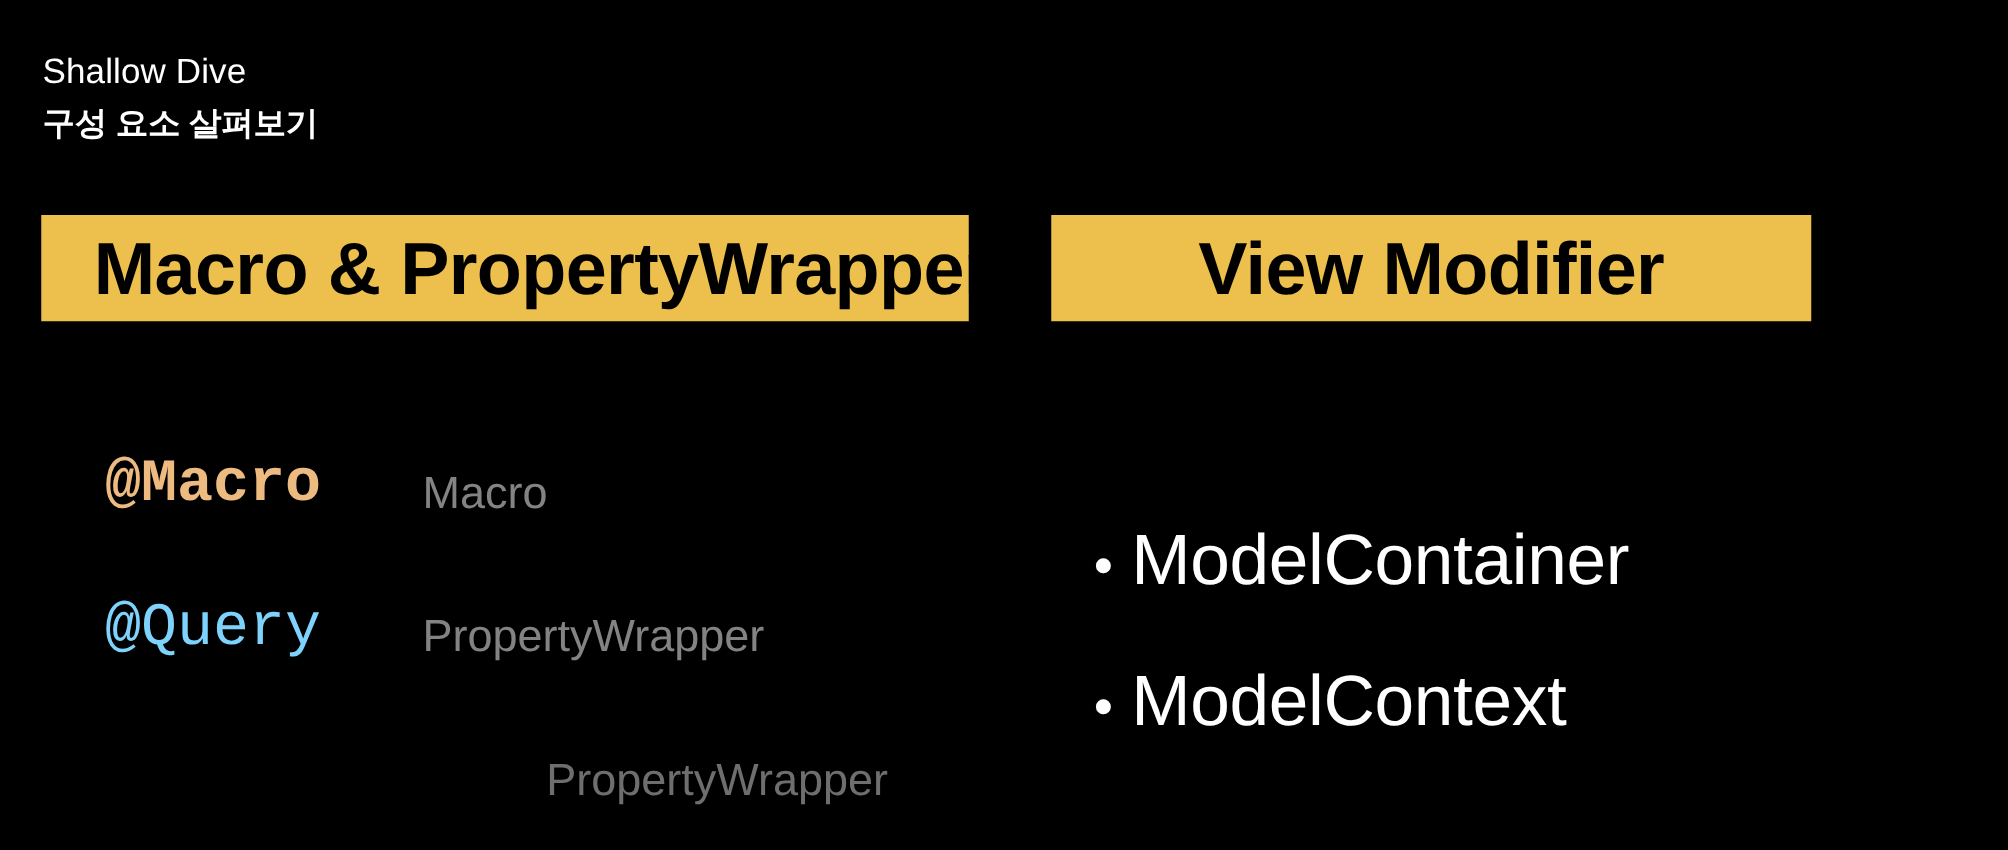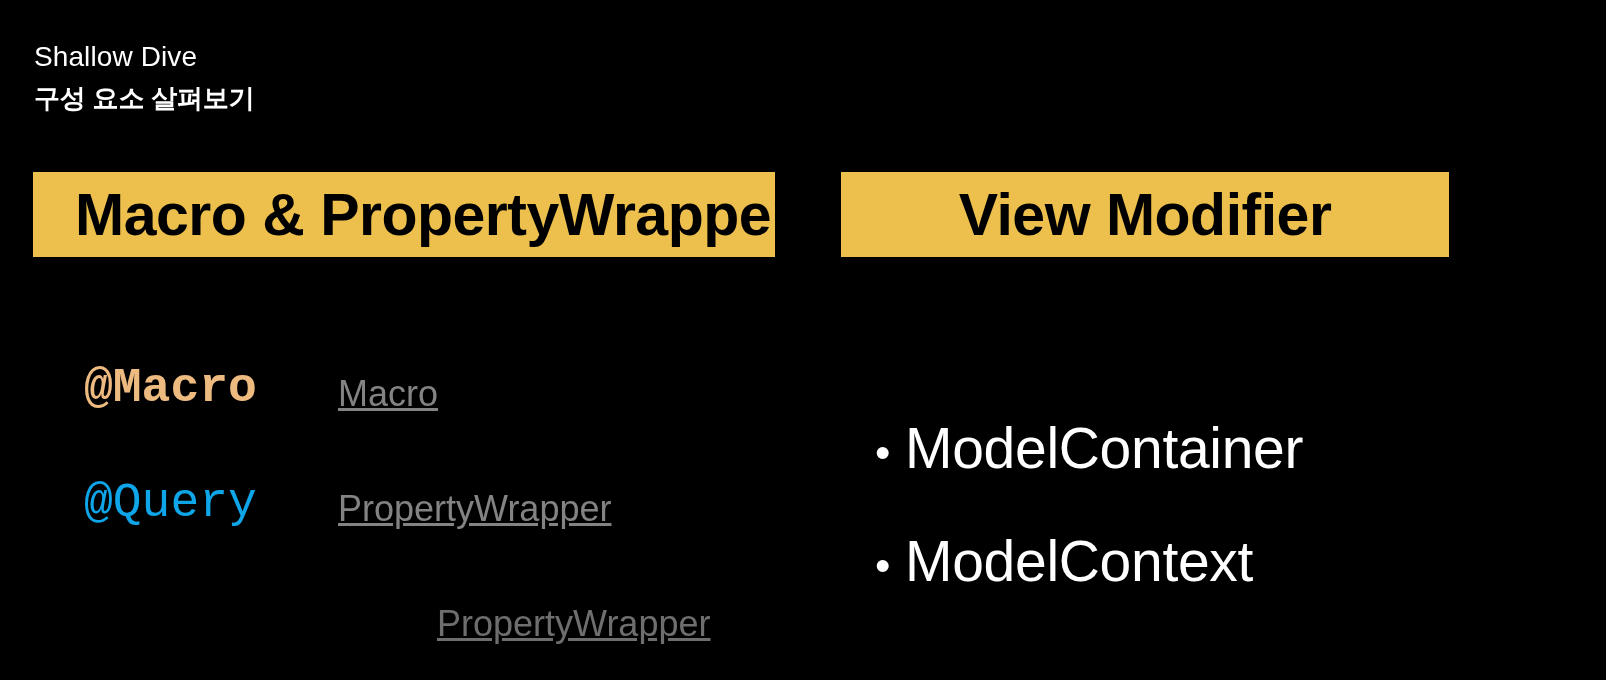--- a/index.html
+++ b/index.html
@@ -98,33 +98,32 @@
     left: 0;
     top: 6px;
   }
 
   .annotation-token.is-highlighted {
     color: #edba80;
     font-weight: 700;
   }
 
   .annotation-token.is-plain {
-    color: #0ea5e9;
+    color: #7dd3fc;
     font-weight: 400;
   }
 
   .annotation-kind {
     font-family: "Liberation Sans", sans-serif;
     font-size: 36px;
     line-height: 1;
     white-space: nowrap;
     position: absolute;
     top: 18px;
     color: #838383;
-    text-decoration: underline;
   }
 
   .annotation-kind.is-dim {
     color: #6e6e6e;
   }
 
   
   #modifier-list {
     position: absolute;
     left: 875px;

